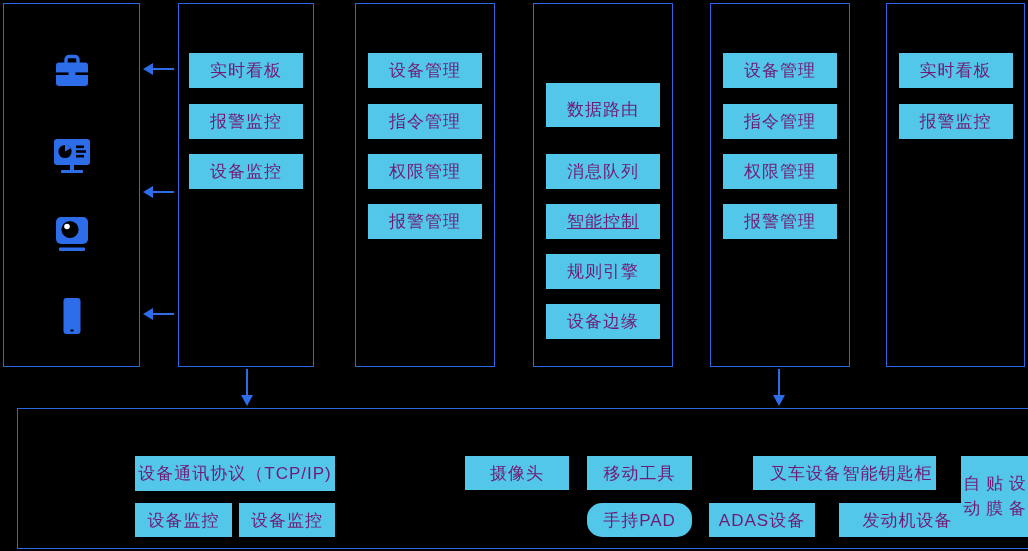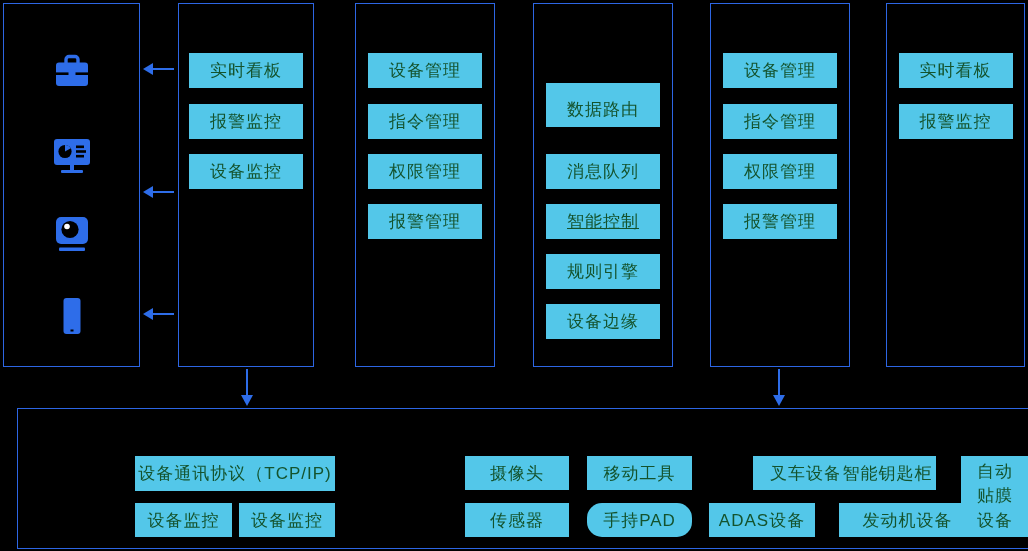--- a/index.html
+++ b/index.html
@@ -4,41 +4,41 @@
 <style>
   html,body{margin:0;padding:0;background:#000;}
   .stage{
     position:relative;width:1028px;height:551px;background:#000;
     font-family:"Liberation Sans","DejaVu Sans",sans-serif;overflow:hidden;
   }
   .box{
     position:absolute;border:1px solid #2d66e4;background:#000;box-sizing:border-box;
   }
   .chip{
-    position:absolute;background:#53c7e9;color:#14532d;
+    position:absolute;background:#53c7e9;color:#701a75;
     display:flex;align-items:center;justify-content:center;
     font-size:17px;letter-spacing:1px;white-space:nowrap;
   }
   .col-chip{left:50%;transform:translateX(-50%);width:114px;height:35px;}
   .icon{position:absolute;left:50%;transform:translateX(-50%);display:block;line-height:0;}
   
   .h-arrow{position:absolute;width:21px;height:2px;background:#2e6de9;}
   .h-arrow::before{
     content:"";position:absolute;right:100%;top:-5px;width:0;height:0;
     border-top:6px solid transparent;border-bottom:6px solid transparent;
     border-right:10px solid #2e6de9;
   }
   
   .v-conn{position:absolute;width:2px;background:#2e6de9;}
   .v-conn::after{
     content:"";position:absolute;top:100%;left:-5px;width:0;height:0;
     border-left:6px solid transparent;border-right:6px solid transparent;
     border-top:11px solid #2e6de9;
   }
-  .tall-chip{flex-direction:column;line-height:1.45;white-space:normal;text-align:center;}
+  .tall-chip{flex-direction:row;line-height:1.45;white-space:normal;text-align:center;}
 </style>
 </head>
 <body>
 
 <div class="stage">
 
   <div class="box" style="left:3px;top:3px;width:137px;height:364px;">
     <span class="icon" style="top:50px;">
       <svg width="36" height="34" viewBox="0 0 36 34">
         <path d="M12 11 V5.5 a3 3 0 0 1 3-3 h6 a3 3 0 0 1 3 3 V11" fill="none" stroke="#2e6de9" stroke-width="3.4"></path>
@@ -120,21 +120,20 @@
 
     <div class="chip" style="left:117px;top:47px;width:200px;height:35px;">设备通讯协议（TCP/IP)</div>
     <div class="chip" style="left:117px;top:94px;width:97px;height:34px;">设备监控</div>
     <div class="chip" style="left:221px;top:94px;width:96px;height:34px;">设备监控</div>
 
     <div class="chip" style="left:447px;top:47px;width:104px;height:34px;">摄像头</div>
     <div class="chip" style="left:569px;top:47px;width:105px;height:34px;">移动工具</div>
     <div class="chip" style="left:691px;top:47px;width:106px;height:34px;margin-left:44px;">叉车设备</div>
     <div class="chip" style="left:821px;top:47px;width:97px;height:34px;">智能钥匙柜</div>
 
-    <div class="chip" style="left:447px;top:94px;width:104px;height:34px;">传感器</div>
     <div class="chip" style="left:569px;top:94px;width:105px;height:34px;border-radius:15px;">手持PAD</div>
     <div class="chip" style="left:691px;top:94px;width:106px;height:34px;">ADAS设备</div>
     <div class="chip" style="left:821px;top:94px;width:137px;height:34px;">发动机设备</div>
 
     <div class="chip tall-chip" style="left:943px;top:47px;width:68px;height:81px;">
       <span>自动</span>
       <span>贴膜</span>
       <span>设备</span>
     </div>
   </div>

